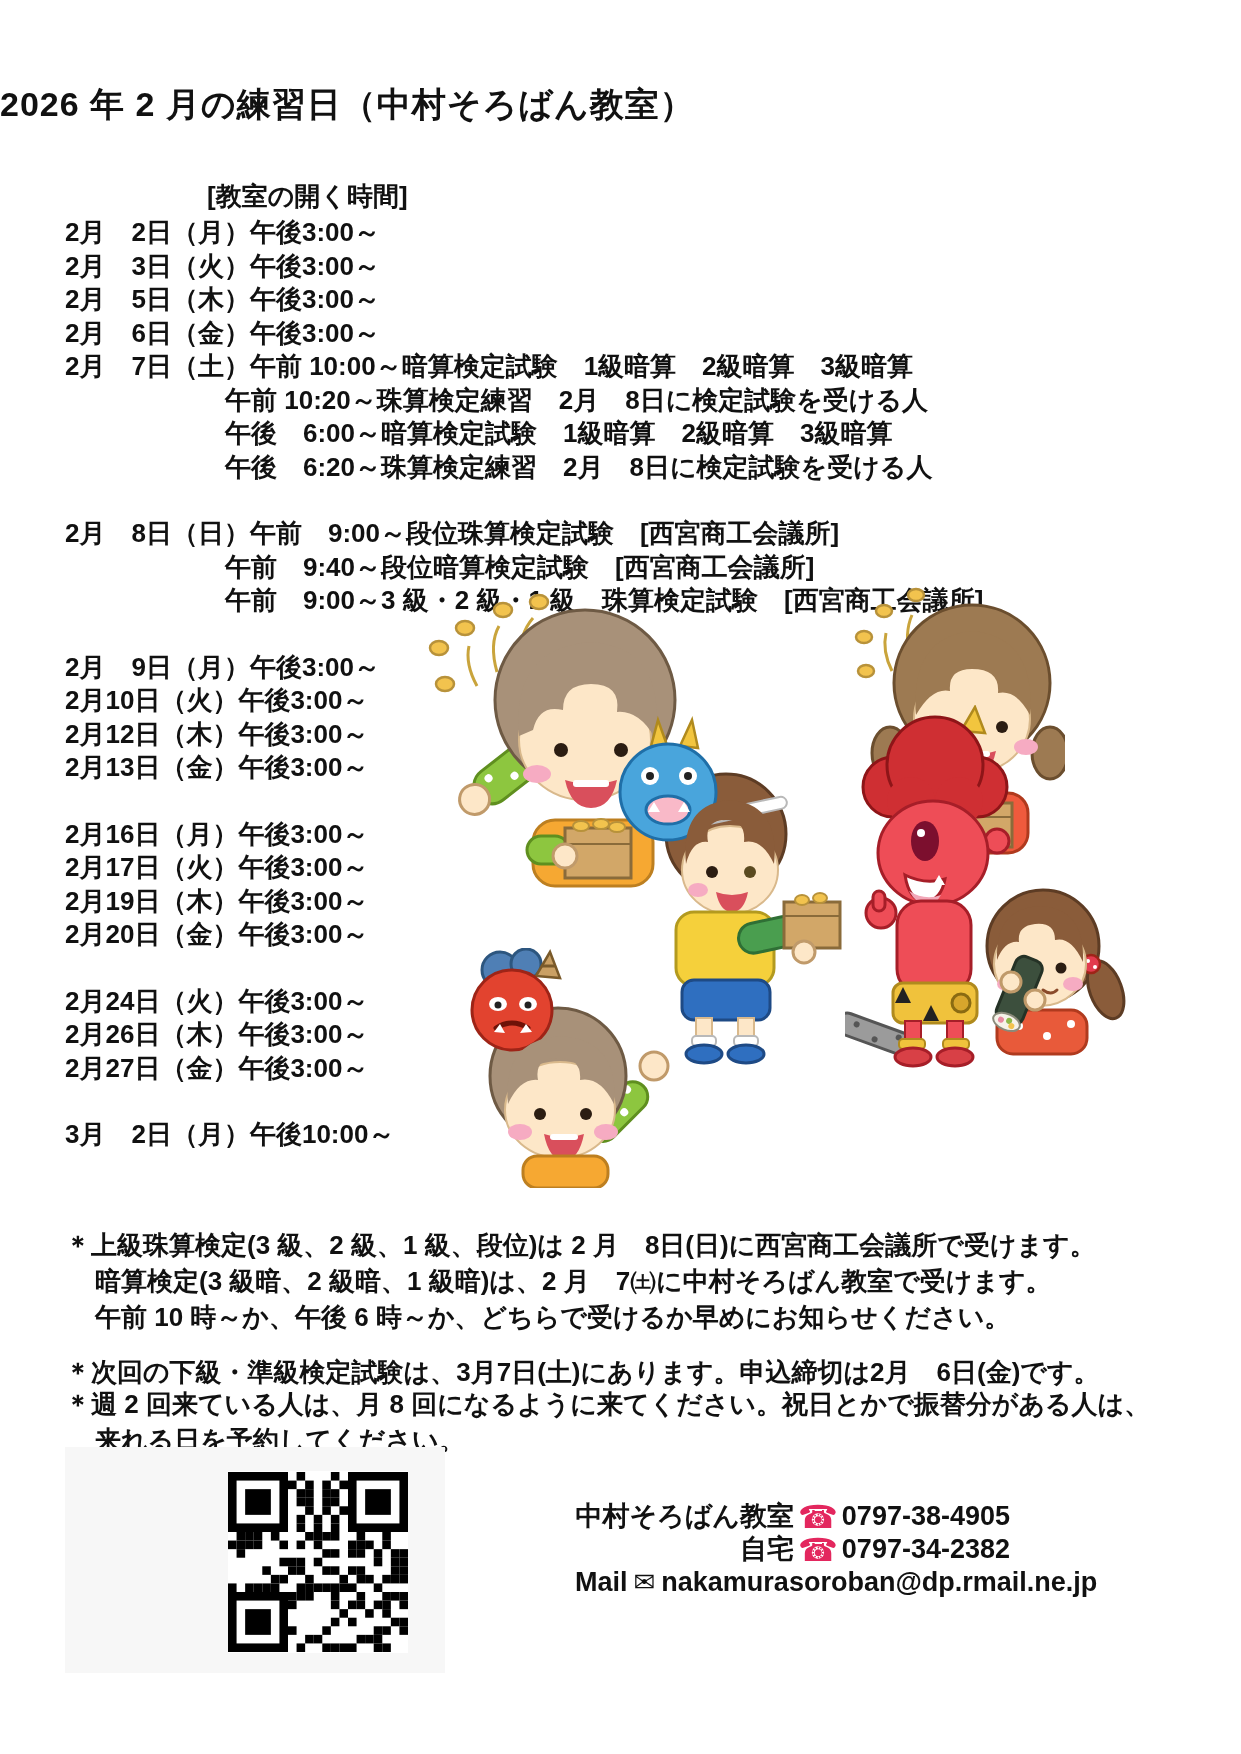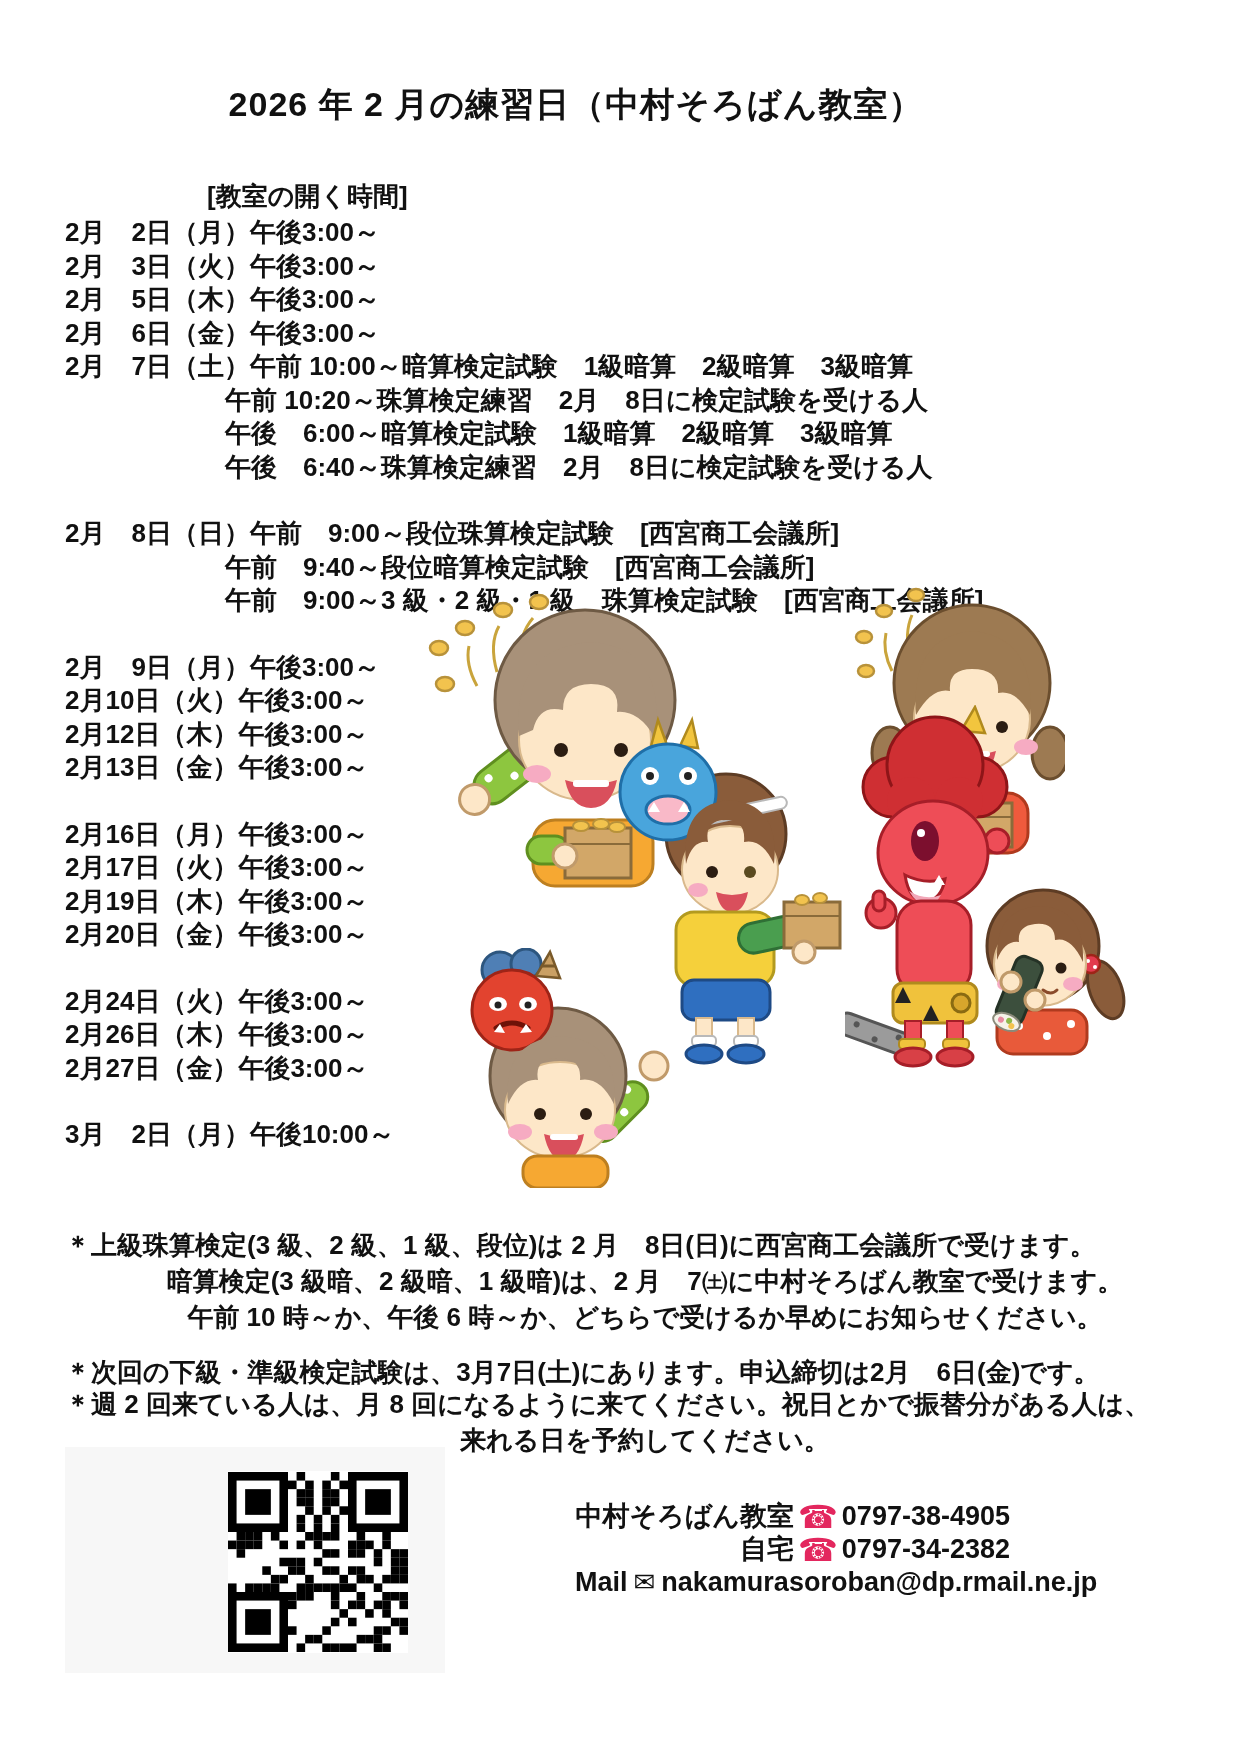--- a/index.html
+++ b/index.html
@@ -1,27 +1,27 @@
 <!DOCTYPE html>
 <html><head>
 <meta charset="utf-8">
 <style>
   html,body{margin:0;padding:0;background:#ffffff;}
   .page{position:relative;width:1241px;height:1754px;background:#fff;overflow:hidden;
         font-family:"Liberation Sans","DejaVu Sans",sans-serif;color:#111;}
-  .title{position:absolute;left:0;top:82px;width:1118px;text-align:center;
-         font-size:34px;font-weight:700;letter-spacing:1px;white-space:nowrap;margin-left:17px;}
+  .title{position:absolute;left:0;top:82px;width:1118px;
+         font-size:34px;font-weight:700;letter-spacing:1px;white-space:nowrap;}
   .schedule{position:absolute;left:65px;top:176px;width:1150px;font-size:26px;font-weight:700;}
   .sched-header{margin-left:142px;line-height:40px;white-space:nowrap;}
   .ln{line-height:33.5px;white-space:nowrap;}
   .ln.ind{padding-left:160px;}
   .ln.gap{margin-top:33px;}
   .note{position:absolute;left:65px;width:1130px;font-size:26px;font-weight:700;line-height:36px;}
   .note div{white-space:nowrap;}
-  .note .cont{padding-left:30px;text-align:center;}
+  .note .cont{padding-left:30px;}
   #note-1{top:1180px;margin-top:47px;} #note-2{top:1354px;} #note-3{top:1386px;}
   .contact{position:absolute;left:575px;top:1500px;width:480px;text-align:right;
            font-size:27px;font-weight:700;line-height:32px;white-space:nowrap;}
   .c-line.pr{padding-right:45px;}
   .tel{color:#e3275e;font-size:32px;line-height:1;vertical-align:-3px;margin:0 4px;}
   .mailic{font-size:26px;font-weight:400;margin:0 6px;}
   .qr-panel{position:absolute;left:65px;top:1447px;width:380px;height:226px;background:#f7f7f7;}
   .qr-box{position:absolute;left:163px;top:24px;width:180px;height:182px;background:#fff;}
   .illu{position:absolute;}
 </style>
@@ -34,21 +34,21 @@
 
   <div class="schedule">
     <div class="sched-header">[教室の開く時間]</div>
     <div class="ln">2月　2日（月）午後3:00～</div>
     <div class="ln">2月　3日（火）午後3:00～</div>
     <div class="ln">2月　5日（木）午後3:00～</div>
     <div class="ln">2月　6日（金）午後3:00～</div>
     <div class="ln">2月　7日（土）午前 10:00～暗算検定試験　1級暗算　2級暗算　3級暗算</div>
     <div class="ln ind">午前 10:20～珠算検定練習　2月　8日に検定試験を受ける人</div>
     <div class="ln ind">午後　6:00～暗算検定試験　1級暗算　2級暗算　3級暗算</div>
-    <div class="ln ind">午後　6:40～珠算検定練習　2月　8日に検定試験を受ける人</div>
+    <div class="ln ind">午後　6:20～珠算検定練習　2月　8日に検定試験を受ける人</div>
     <div class="ln gap">2月　8日（日）午前　9:00～段位珠算検定試験　[西宮商工会議所]</div>
     <div class="ln ind">午前　9:40～段位暗算検定試験　[西宮商工会議所]</div>
     <div class="ln ind">午前　9:00～3 級・2 級・1 級　珠算検定試験　[西宮商工会議所]</div>
     <div class="ln gap">2月　9日（月）午後3:00～</div>
     <div class="ln">2月10日（火）午後3:00～</div>
     <div class="ln">2月12日（木）午後3:00～</div>
     <div class="ln">2月13日（金）午後3:00～</div>
     <div class="ln gap">2月16日（月）午後3:00～</div>
     <div class="ln">2月17日（火）午後3:00～</div>
     <div class="ln">2月19日（木）午後3:00～</div>

